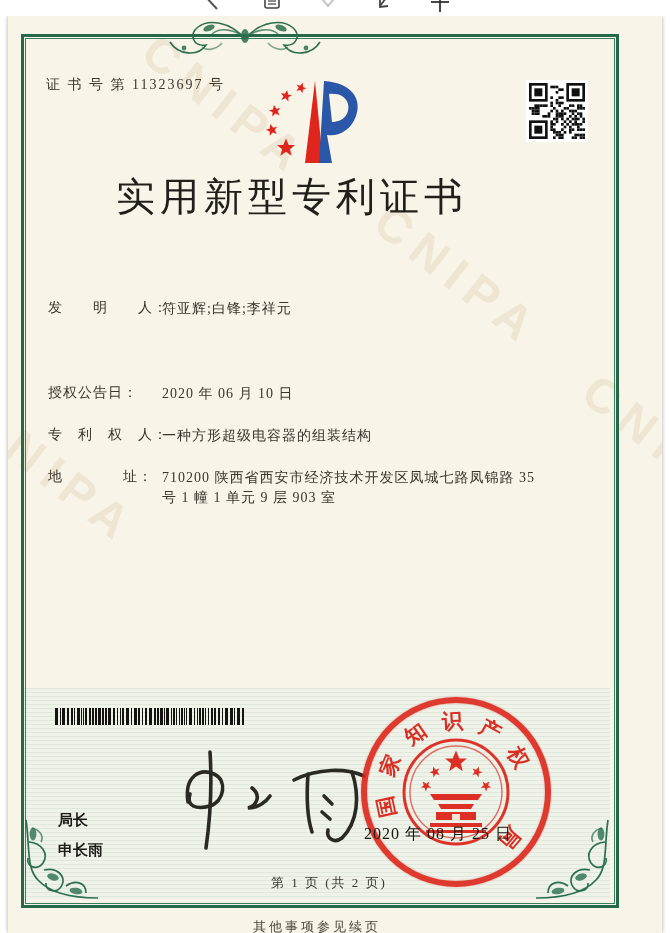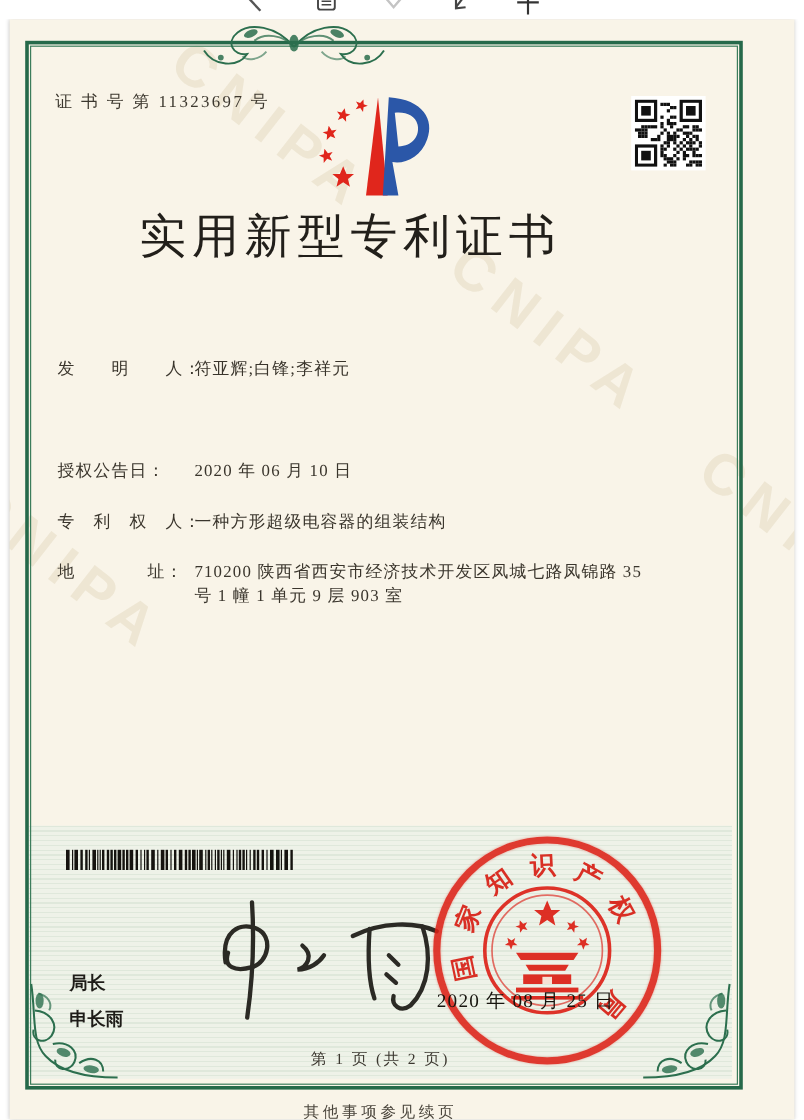--- a/index.html
+++ b/index.html
@@ -51,21 +51,21 @@
 
   .seal{position:absolute;left:353px;top:681px;width:190px;height:190px;z-index:6;}
   .seal .ring{position:absolute;inset:0;border:6px solid rgba(221,32,22,.88);border-radius:50%;
     box-shadow:0 0 2px rgba(221,32,22,.4), inset 0 0 2px rgba(221,32,22,.4);}
   .seal .ch{position:absolute;left:50%;top:50%;font-size:21px;font-weight:700;color:rgba(215,30,20,.92);z-index:2;}
   .seal .emblem{position:absolute;left:50%;top:50%;transform:translate(-50%,-50%);z-index:1;}
   .sealdate{position:absolute;left:356px;top:808px;width:176px;font-size:16px;letter-spacing:1px;
     color:#17150f;z-index:7;text-align:left;}
 
   .pagenote{position:absolute;left:13px;top:858px;width:592px;text-align:center;font-size:13px;
-    letter-spacing:2px;color:#3a362e;z-index:7;}
+    letter-spacing:2px;color:#3a362e;z-index:7;padding-left:12px;}
   .contnote{position:absolute;left:13px;top:902px;width:592px;text-align:center;font-size:13px;
     letter-spacing:3px;color:#4a453c;z-index:7;}
 </style>
 </head>
 <body>
 
 <div class="stage">
 
   <div class="toolbar">
     <span class="ticon" style="left:198px">

